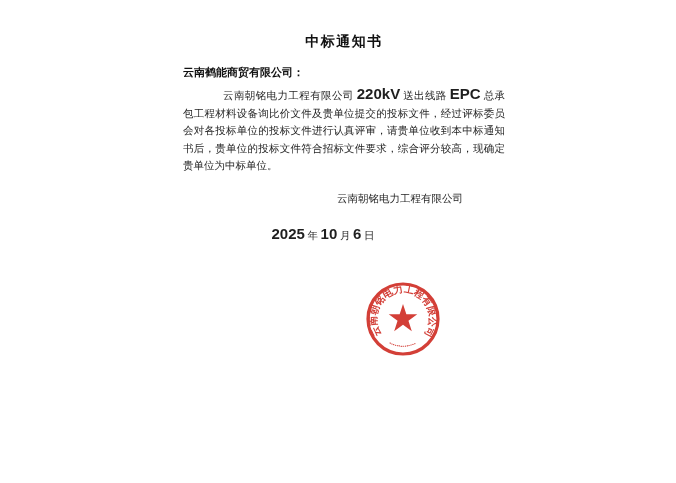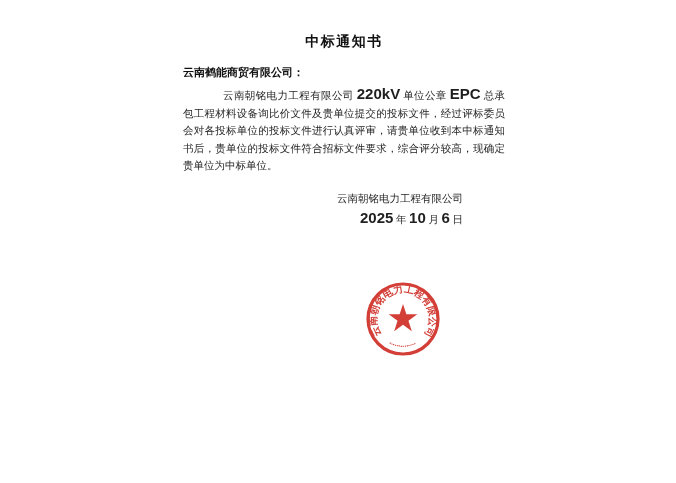--- a/index.html
+++ b/index.html
@@ -19,34 +19,34 @@
   }
   p.body {
     font-size:10.5px; line-height:17.5px; text-align:justify; text-indent:40px;
     margin:0; word-break:break-all;
   }
   .b { font-weight:bold; font-family:"Liberation Sans","DejaVu Sans",sans-serif; font-size:15px; }
   .sig {
     margin-top:14px; text-align:right; padding-right:42px; font-size:10.5px; line-height:19px;
   }
   .sig .company { margin:0; }
-  .sig .date { margin:0; }
+  .sig .date { margin:16px;text-align:center; }
   .seal {
     position:absolute; left:358px; top:274px; width:90px; height:90px;
     mix-blend-mode:multiply; opacity:0.92; pointer-events:none;
   }
   .seal text { font-family:"Liberation Serif","DejaVu Serif",serif; }
 </style>
 </head>
 <body>
 
 <div class="doc">
   <h1 class="title">中标通知书</h1>
   <div class="salutation">云南鹤能商贸有限公司：</div>
-  <p class="body"><span>云南朝铭电力工程有限公司 </span><span class="b">220kV</span><span> 单位公章 </span><span class="b">EPC</span><span> 总承包工程材料设备询比价文件及贵单位提交的投标文件，经过评标委员会对各投标单位的投标文件进行认真评审，请贵单位收到本中标通知书后，贵单位的投标文件符合招标文件要求，综合评分较高，现确定贵单位为中标单位。</span></p>
+  <p class="body"><span>云南朝铭电力工程有限公司 </span><span class="b">220kV</span><span> 送出线路 </span><span class="b">EPC</span><span> 总承包工程材料设备询比价文件及贵单位提交的投标文件，经过评标委员会对各投标单位的投标文件进行认真评审，请贵单位收到本中标通知书后，贵单位的投标文件符合招标文件要求，综合评分较高，现确定贵单位为中标单位。</span></p>
   <div class="sig">
     <div class="company">云南朝铭电力工程有限公司</div>
     <div class="date"><span class="b">2025</span><span> 年 </span><span class="b">10</span><span> 月 </span><span class="b">6</span><span> 日</span></div>
   </div>
 </div>
 
 <svg class="seal" viewBox="0 0 90 90" aria-hidden="true">
   <circle cx="45" cy="45" r="35" fill="none" stroke="#cf2e26" stroke-width="3.2"></circle>
   <polygon fill="#cf2e26" points="45,30 48.37,40.36 59.27,40.36 50.45,46.77 53.82,57.14 45,50.73 36.18,57.14 39.55,46.77 30.73,40.36 41.63,40.36"></polygon>
   <defs>

